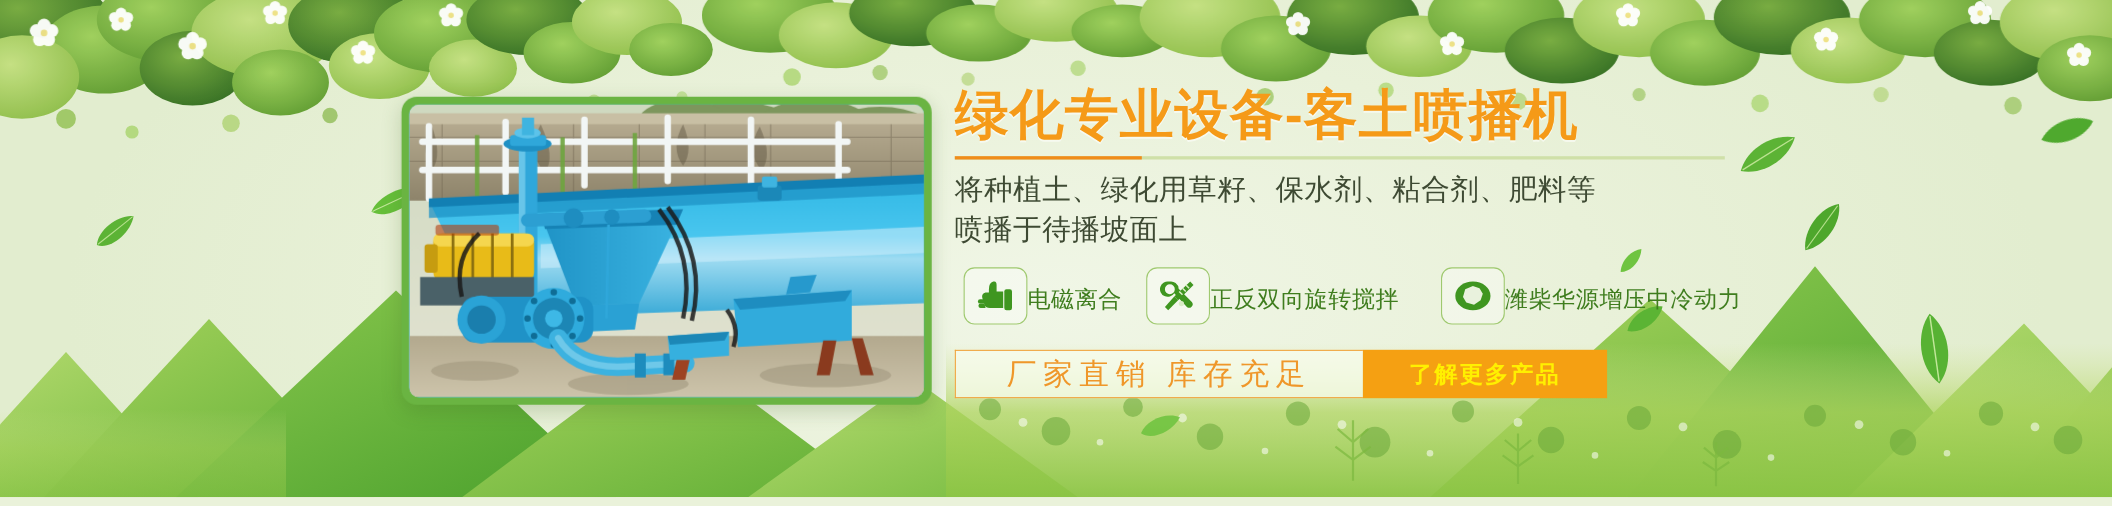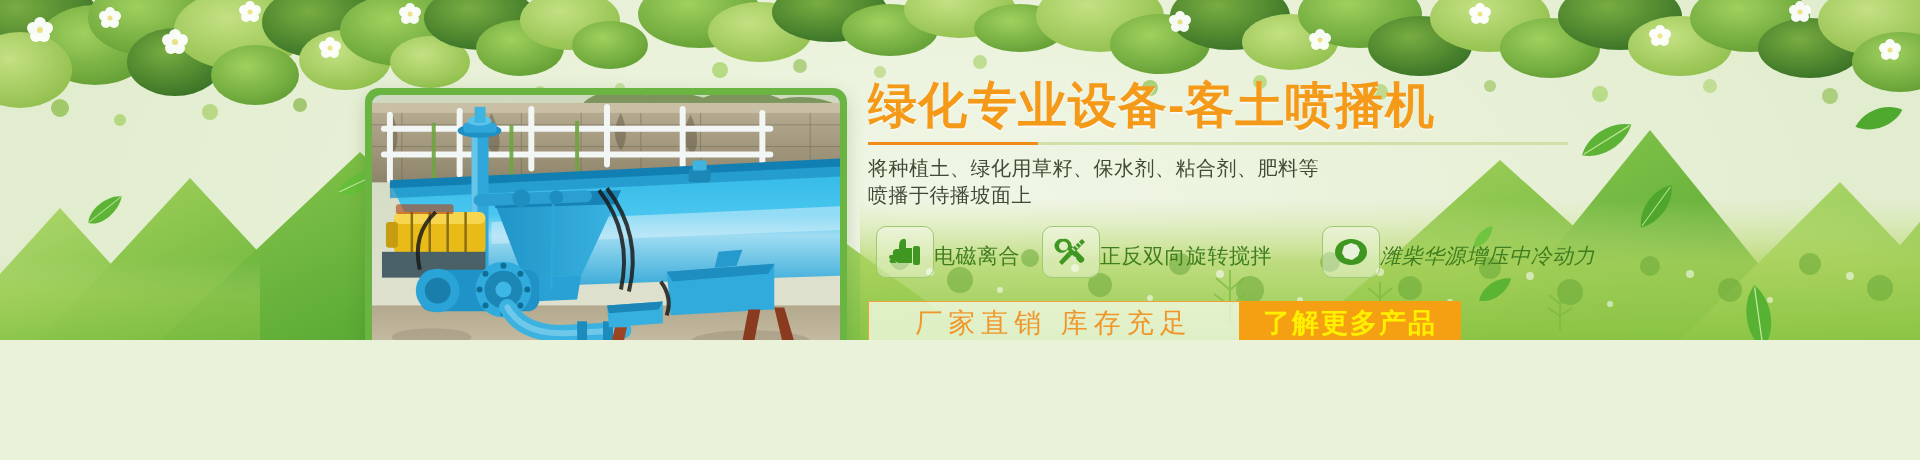--- a/index.html
+++ b/index.html
@@ -4,21 +4,21 @@
 <style>
   * { margin:0; padding:0; box-sizing:border-box; }
   html,body { width:1920px; height:460px; overflow:hidden; }
   body {
     font-family:"Liberation Sans","DejaVu Sans",sans-serif;
     background:#eaf2da;
   }
 
   
   .banner{
-    position:relative; width:1920px; height:340px; overflow:hidden;
+    position:relative; width:1920px; height:452px; overflow:hidden;
     background:
       radial-gradient(ellipse 900px 420px at 50% 60%, #f0f6e6 0%, #e9f1d9 55%, #e2edcf 100%);
   }
 
   
   .foliage{ position:absolute; top:0; left:0; width:1920px; height:150px; pointer-events:none; }
   .foliage svg{ display:block; }
 
   
   .grass{ position:absolute; left:0; bottom:0; width:1920px; height:200px; pointer-events:none; }
@@ -49,50 +49,50 @@
     color:#f59a18; line-height:1.12; white-space:nowrap;
     text-shadow:0 2px 0 rgba(255,255,255,.55);
   }
 
   .divider{ margin-top:9px; height:3px; width:700px; background:#cfe0a8; position:relative; }
   .divider::before{
     content:""; position:absolute; left:0; top:0; height:3px; width:170px; background:#f08c1a;
   }
 
   .subtitle{
-    margin-top:10px; font-size:20px; line-height:1.38; color:#3e4a33;
+    margin-top:10px; font-size:26px; line-height:1.38; color:#3e4a33;
     letter-spacing:.5px; white-space:pre-line;
   }
 
   
   .features{ margin-top:16px; display:flex; align-items:flex-start; }
   .feature{ display:flex; flex-direction:row; align-items:center; margin-right:22px; }
   .feature-icon{
     width:58px; height:52px; border:1px solid #9fc96f; border-radius:10px;
     background:rgba(255,255,255,.35);
     display:flex; align-items:center; justify-content:center; margin-bottom:7px;
   }
   .feature-icon svg{ display:block; }
   .feature-label{ font-size:21px; color:#3f7d1e; letter-spacing:.5px; white-space:nowrap; }
   .f1{ margin-left:8px; }
   .f2{ }
-  .f3{ margin-left:28px;font-style:italic; }
+  .f3{ margin-left:16px; }
 
   
   .cta{ margin-top:16px; display:flex; height:44px; width:593px; }
   .cta-left{
     flex:1; border:1px solid #f0a33c; border-right:none;
     background:rgba(248,252,238,.75);
     display:flex; align-items:center; justify-content:center;
     font-size:27px; color:#ef972a; letter-spacing:6px; font-weight:500;
   }
   .cta-button{
     width:222px; background:#f5a012;
     display:flex; align-items:center; justify-content:center;
-    font-size:27px; font-weight:bold; color:#fff000; letter-spacing:2px;
+    font-size:21px; font-weight:bold; color:#fff000; letter-spacing:2px;
     cursor:pointer;
     font-family:Liberation Mono, monospace;
   }
 </style>
 </head>
 <body>
 
 <div class="banner">
 
   <div class="foliage">

